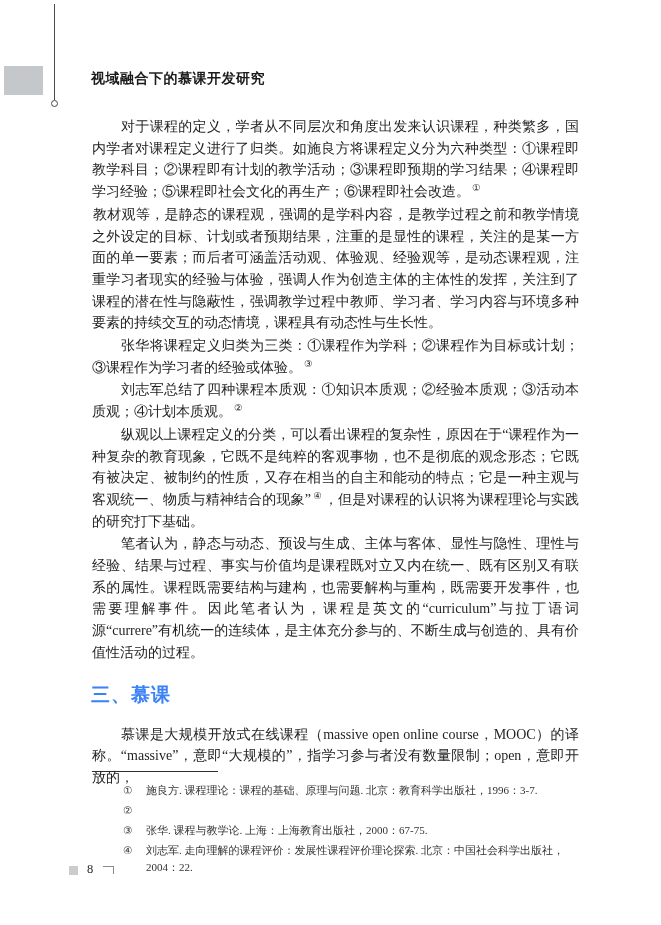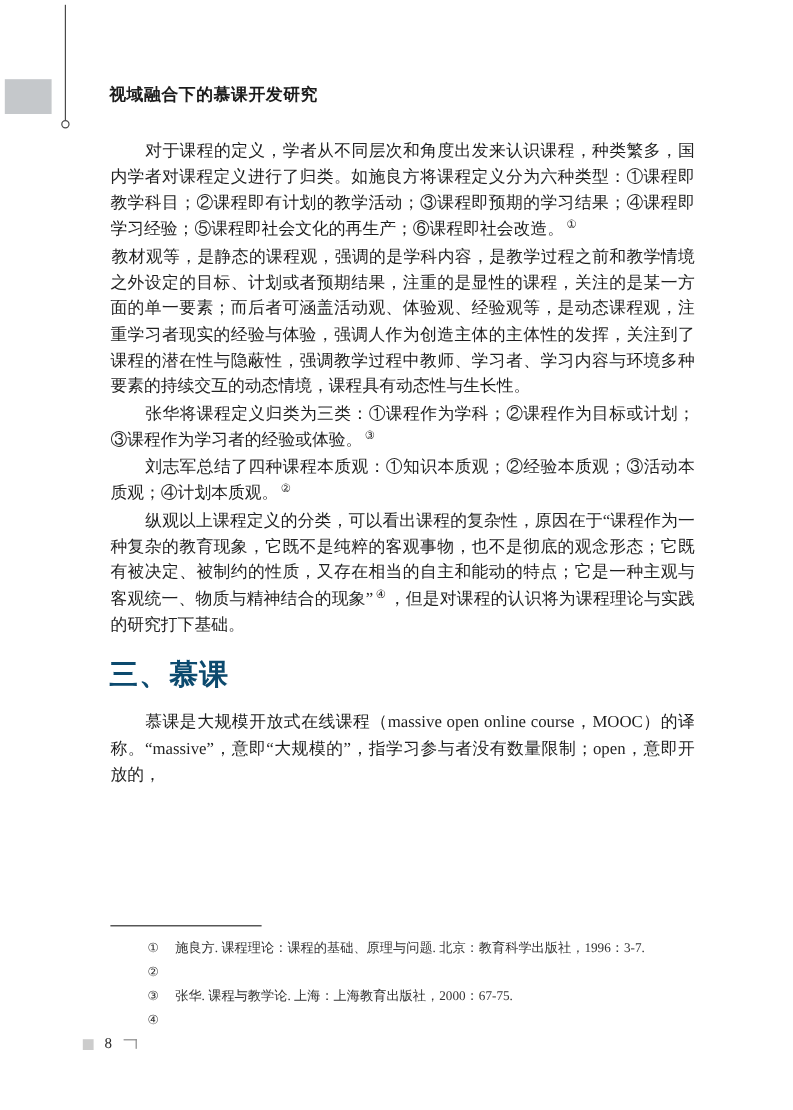--- a/index.html
+++ b/index.html
@@ -54,26 +54,26 @@
     color: #1f1f1f;
   }
   .para { text-indent: 2em; }
   .para.noindent { text-indent: 0; }
   .noteref {
     font-size: 9.5px;
     line-height: 0;
     vertical-align: 5px;
   }
   .section-heading {
-    font-size: 24px;
+    font-size: 19px;
     line-height: 26px;
     font-weight: bold;
     letter-spacing: 1px;
     margin: 18px 0 16px 0;
-    color: #0c4a6e;
+    color: #3b82f6;
     text-align: left;
   }
   
   .footnotes {
     position: absolute;
     left: 87px; top: 766px;
     width: 489px;
   }
   .footnote-rule {
     width: 126px;
@@ -124,39 +124,41 @@
   <div class="rule-circle"></div>
 
   <div class="running-head">视域融合下的慕课开发研究</div>
 
   <div class="body-text">
     <p class="para"><span>对于课程的定义，学者从不同层次和角度出发来认识课程，种类繁多，国内学者对课程定义进行了归类。如施良方将课程定义分为六种类型：①课程即教学科目；②课程即有计划的教学活动；③课程即预期的学习结果；④课程即学习经验；⑤课程即社会文化的再生产；⑥课程即社会改造。</span><sup class="noteref">①</sup></p>
     <p class="para noindent"><span>教材观等，是静态的课程观，强调的是学科内容，是教学过程之前和教学情境之外设定的目标、计划或者预期结果，注重的是显性的课程，关注的是某一方面的单一要素；而后者可涵盖活动观、体验观、经验观等，是动态课程观，注重学习者现实的经验与体验，强调人作为创造主体的主体性的发挥，关注到了课程的潜在性与隐蔽性，强调教学过程中教师、学习者、学习内容与环境多种要素的持续交互的动态情境，课程具有动态性与生长性。</span></p>
     <p class="para"><span>张华将课程定义归类为三类：①课程作为学科；②课程作为目标或计划；③课程作为学习者的经验或体验。</span><sup class="noteref">③</sup></p>
     <p class="para"><span>刘志军总结了四种课程本质观：①知识本质观；②经验本质观；③活动本质观；④计划本质观。</span><sup class="noteref">②</sup></p>
     <p class="para"><span>纵观以上课程定义的分类，可以看出课程的复杂性，原因在于“课程作为一种复杂的教育现象，它既不是纯粹的客观事物，也不是彻底的观念形态；它既有被决定、被制约的性质，又存在相当的自主和能动的特点；它是一种主观与客观统一、物质与精神结合的现象”</span><sup class="noteref">④</sup><span>，但是对课程的认识将为课程理论与实践的研究打下基础。</span></p>
+    <p class="para"><span>笔者认为，静态与动态、预设与生成、主体与客体、显性与隐性、理性与经验、结果与过程、事实与价值均是课程既对立又内在统一、既有区别又有联系的属性。课程既需要结构与建构，也需要解构与重构，既需要开发事件，也需要理解事件。因此笔者认为，课程是英文的“curriculum”与拉丁语词源“currere”有机统一的连续体，是主体充分参与的、不断生成与创造的、具有价值性活动的过程。</span></p>
     <h2 class="section-heading">三、慕课</h2>
     <p class="para"><span>慕课是大规模开放式在线课程（massive open online course，MOOC）的译称。“massive”，意即“大规模的”，指学习参与者没有数量限制；open，意即开放的，</span></p>
   </div>
 
   <div class="footnotes">
     <div class="footnote-rule"></div>
     <div class="footnote">
       <span class="fn-marker">①</span>
       <span class="fn-text">施良方. 课程理论：课程的基础、原理与问题. 北京：教育科学出版社，1996：3-7.</span>
     </div>
     <div class="footnote">
       <span class="fn-marker">②</span>
     </div>
     <div class="footnote">
       <span class="fn-marker">③</span>
       <span class="fn-text">张华. 课程与教学论. 上海：上海教育出版社，2000：67-75.</span>
     </div>
     <div class="footnote">
       <span class="fn-marker">④</span>
+      <span class="fn-text">刘志军. 走向理解的课程评价：发展性课程评价理论探索. 北京：中国社会科学出版社，2004：22.</span>
     </div>
   </div>
 
   <div class="footer-square"></div>
   <div class="page-number">8</div>
   <div class="corner-mark"></div>
 
 </div>
 
 </body></html>

